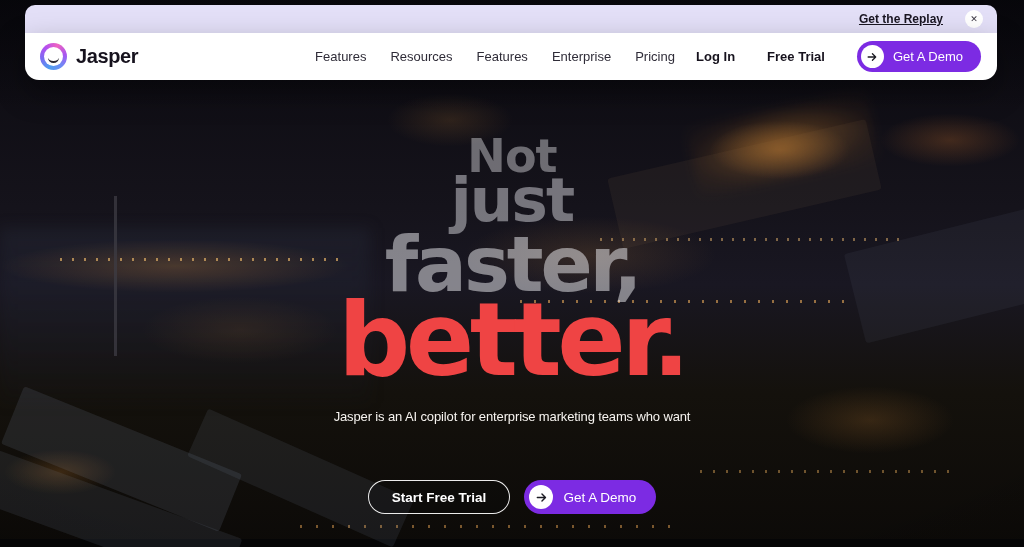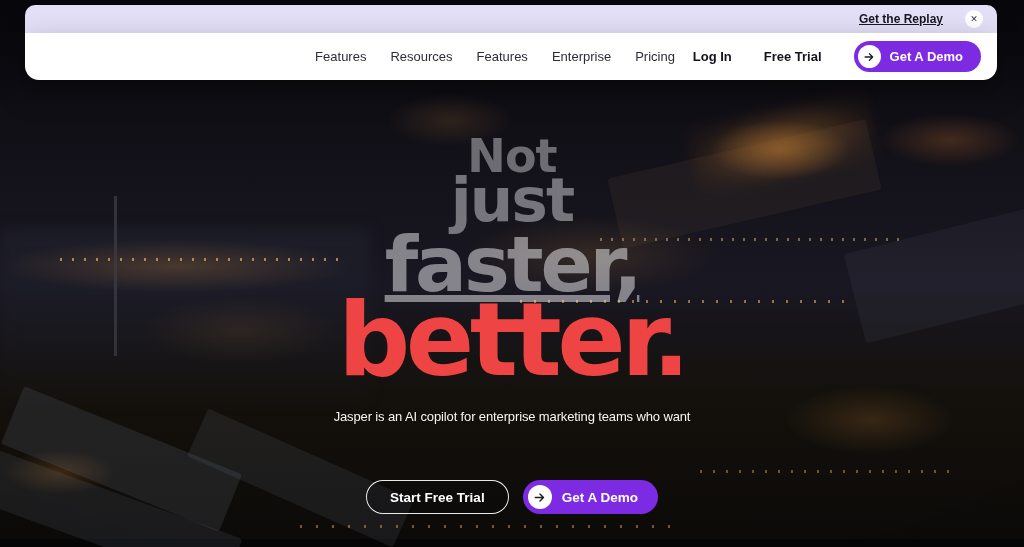--- a/index.html
+++ b/index.html
@@ -93,35 +93,35 @@
   .nav-links {
     position:absolute; left:470px; transform:translateX(-50%);
     display:flex; gap:24px; list-style:none; font-size:13px; color:#2f2c38;
   }
   .nav-links li { cursor:pointer; white-space:nowrap; }
   .nav-right { margin-left:auto; display:flex; align-items:center; gap:32px; }
   .nav-text-link { font-size:13px; font-weight:700; color:#16121d; cursor:pointer; white-space:nowrap; }
 
   .btn-primary {
     display:inline-flex; align-items:center; gap:9px; border:none; cursor:pointer;
-    background:#7C2BE3; color:#ffffff; font-family:inherit; font-weight:700;
+    background:#7C2BE3; color:#ffffff; font-family:inherit; font-weight:400;
     height:31px; border-radius:16px; padding:0 18px 0 4px; font-size:13px;
   }
   .btn-circle {
     width:23px; height:23px; border-radius:50%; background:#ffffff; flex:0 0 auto;
     display:flex; align-items:center; justify-content:center;
   }
   .btn-circle svg { display:block; }
 
   
   .headline { position:absolute; left:0; width:1024px; text-align:center;
     font-family:"DejaVu Sans", sans-serif; font-weight:700; line-height:1; }
   .hl-1 { top:133px; font-size:46px;  color:rgba(236,236,241,0.42); letter-spacing:-0.02em; }
   .hl-2 { top:169px; font-size:61px;  color:rgba(238,238,243,0.45); letter-spacing:-0.03em; }
-  .hl-3 { top:226px; font-size:77px;  color:rgba(242,242,246,0.50); letter-spacing:-0.04em;text-decoration:underline; }
+  .hl-3 { top:226px; font-size:77px;  color:rgba(242,242,246,0.50); letter-spacing:-0.04em; }
   .hl-4 { top:290px; font-size:101px; color:#ef4444; font-weight:800; letter-spacing:-0.045em; }
 
   .subtitle {
     position:absolute; top:403px; left:0; width:1024px; text-align:center;
     color:#f7f4f0; font-size:13px; line-height:28px; letter-spacing:-0.01em; font-weight:400;
   }
 
   .cta-row {
     position:absolute; top:480px; left:0; width:1024px;
     display:flex; justify-content:center; align-items:center; gap:14px;
@@ -150,20 +150,26 @@
 
 <header class="header">
   <div class="banner">
     <a class="banner-link">Get the Replay</a>
     <button class="banner-close">
       <span>✕</span>
     </button>
   </div>
 
   <nav class="nav">
+    <div class="brand">
+      <span class="logo-mark">
+        <span class="logo-smile"></span>
+      </span>
+      <span class="brand-name">Jasper</span>
+    </div>
     <ul class="nav-links">
       <li>Features</li>
       <li>Resources</li>
       <li>Features</li>
       <li>Enterprise</li>
       <li>Pricing</li>
     </ul>
     <div class="nav-right">
       <a class="nav-text-link">Log In</a>
       <a class="nav-text-link">Free Trial</a>

